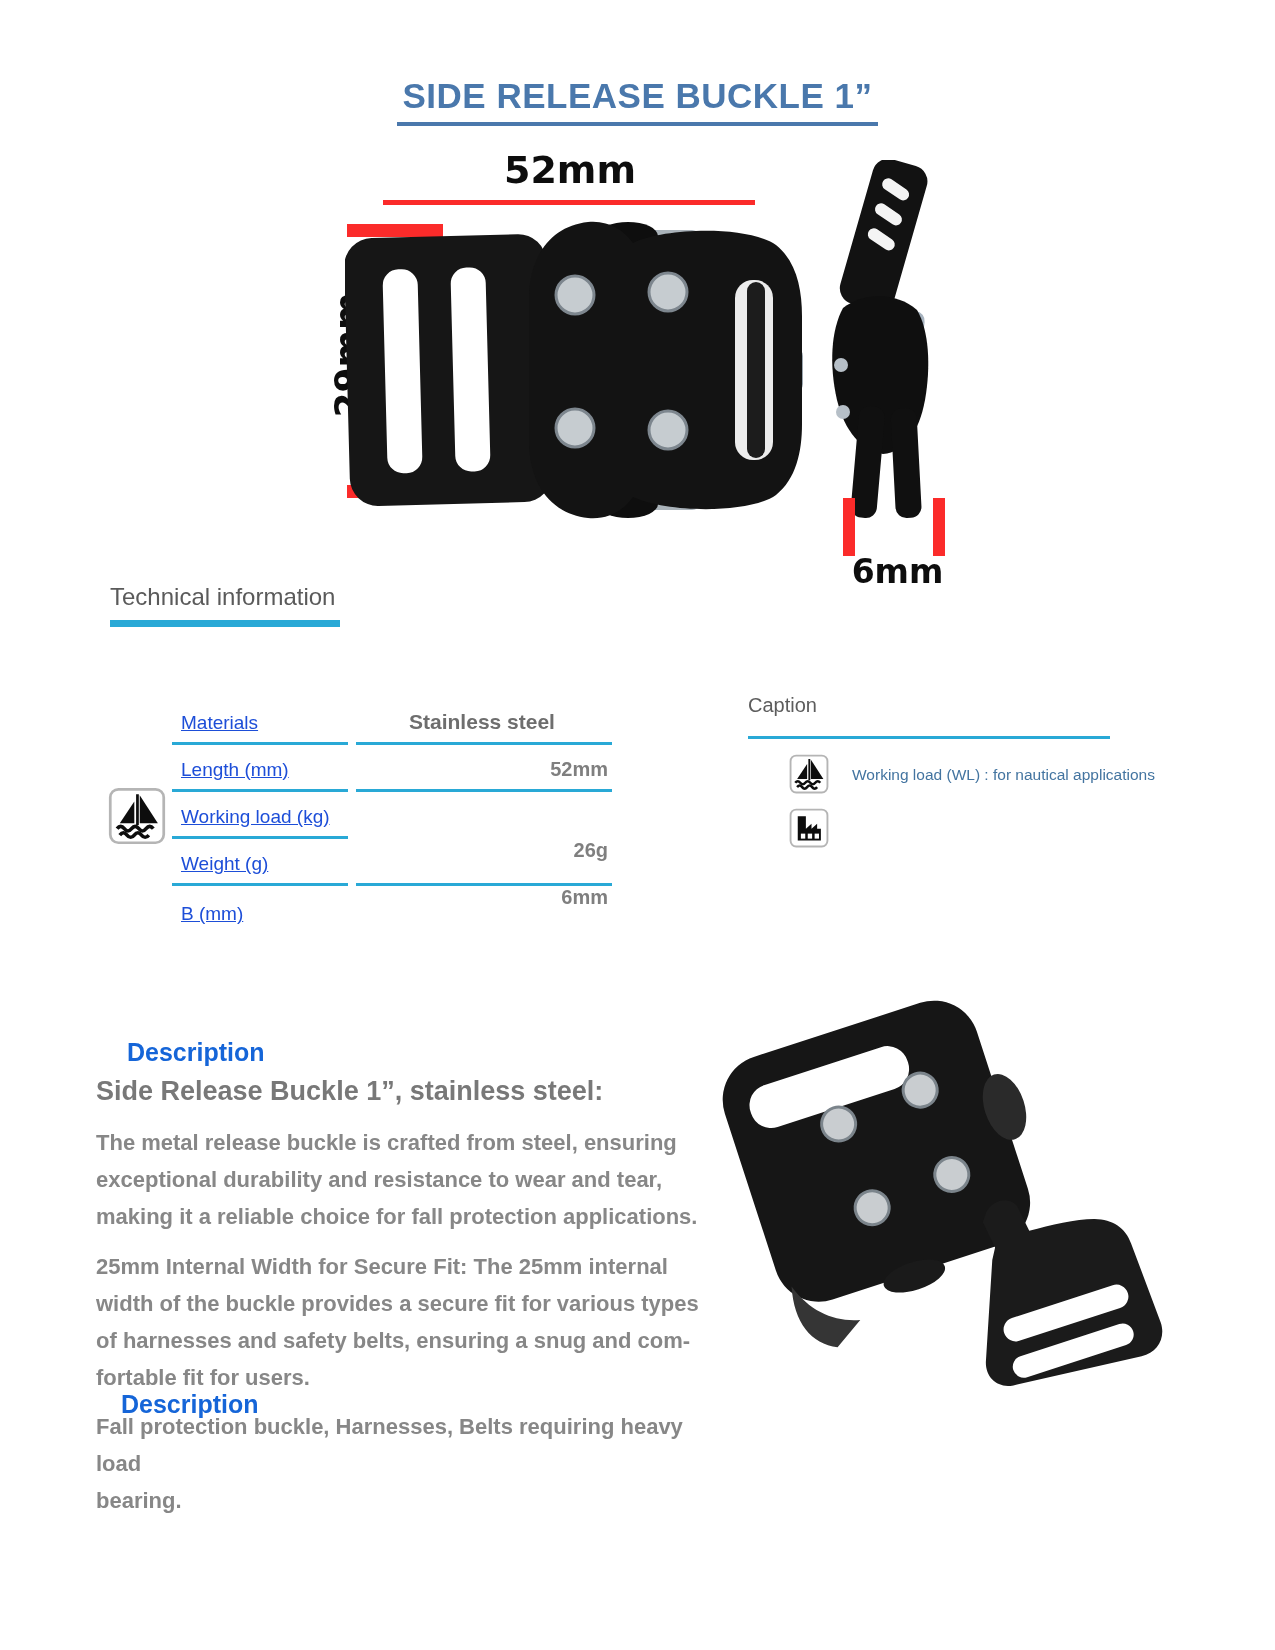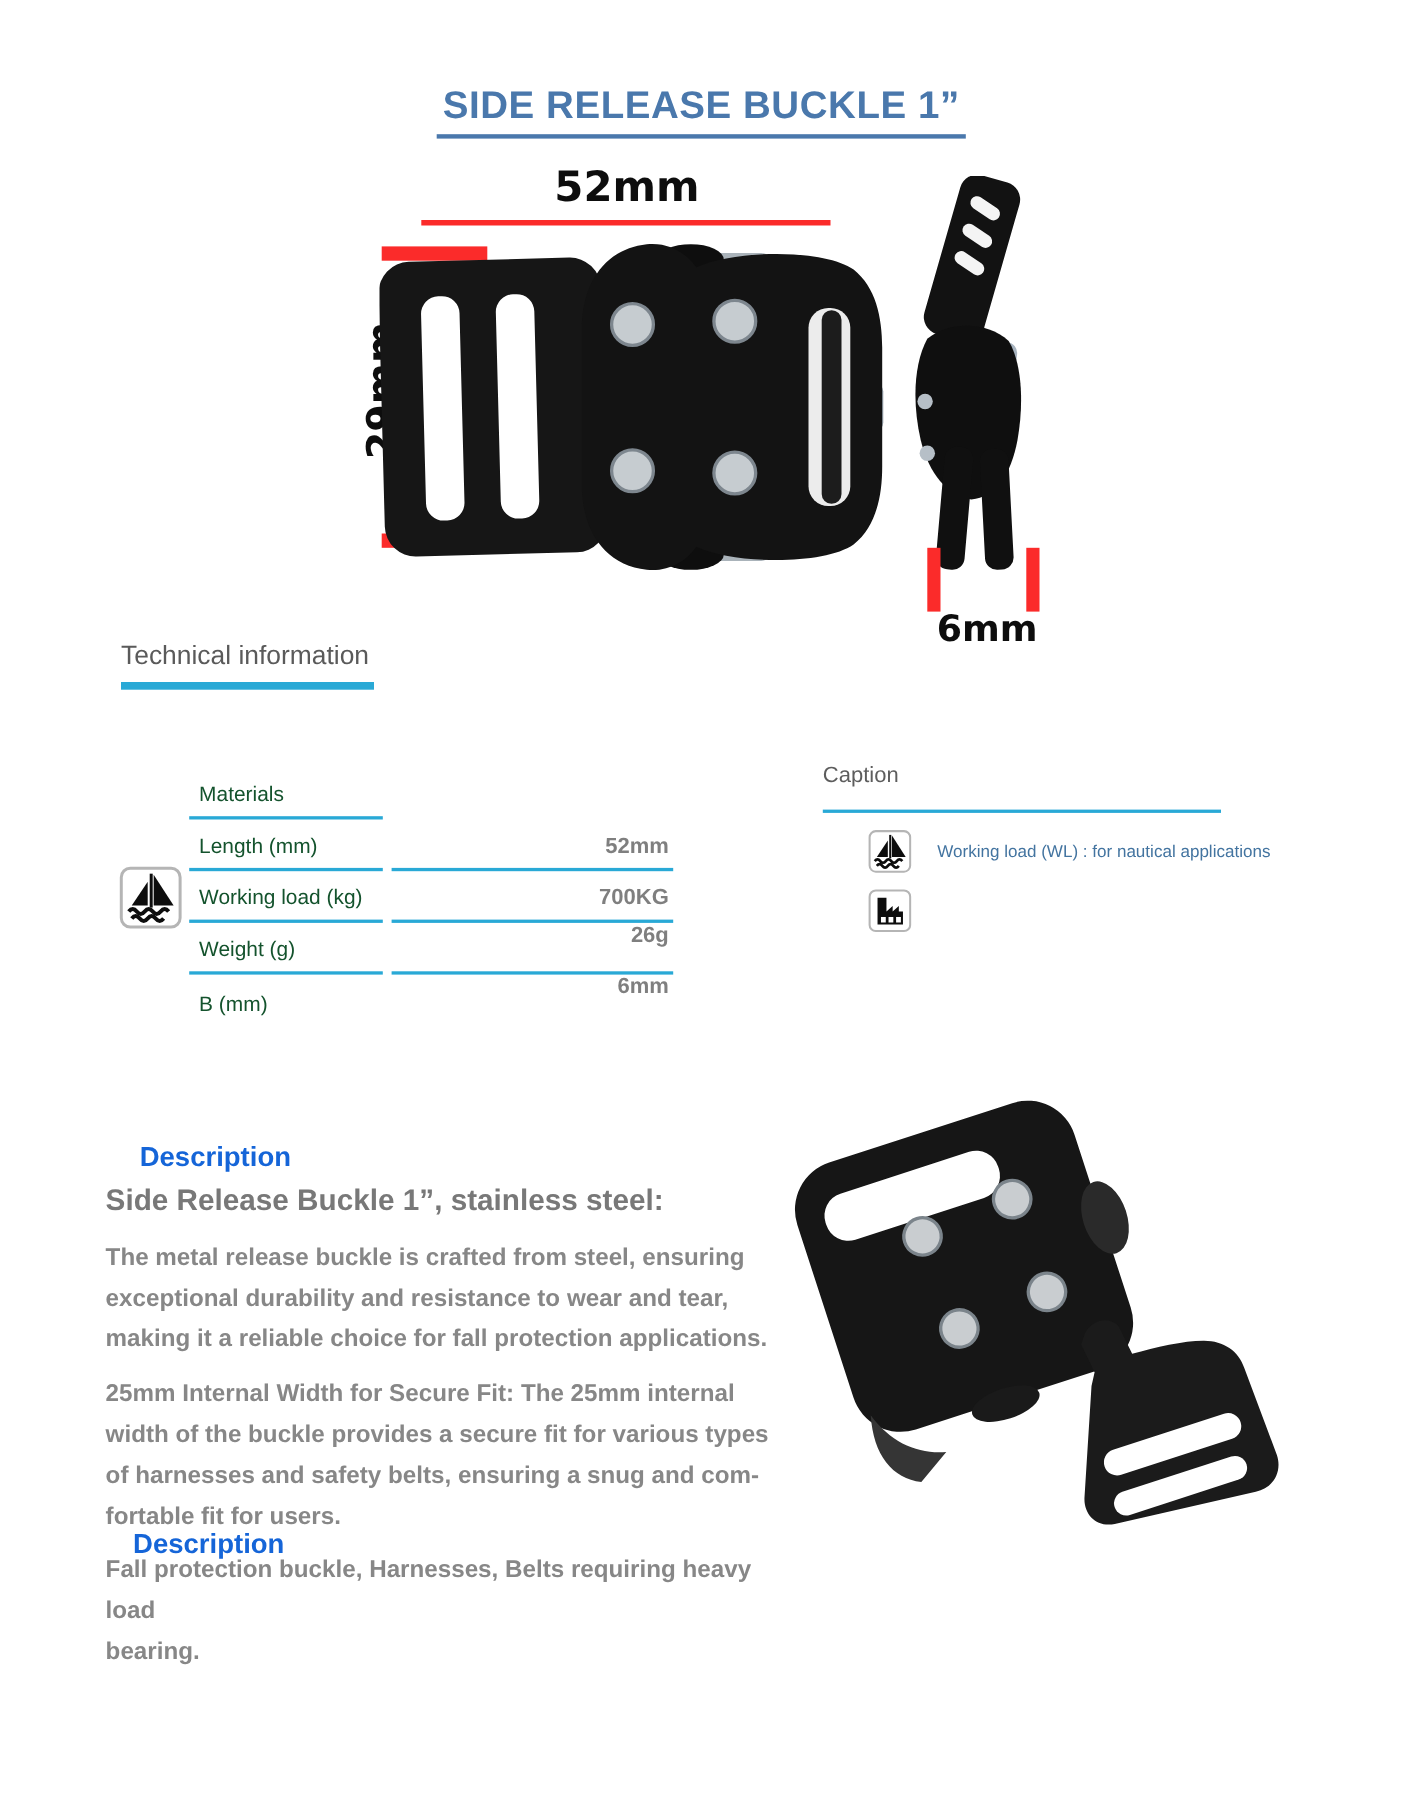--- a/index.html
+++ b/index.html
@@ -32,21 +32,21 @@
   
   .tech-head{position:absolute;left:110px;top:583px;font-size:24px;color:#5a5a5a;}
   .tech-underline{position:absolute;left:110px;top:620px;width:230px;height:7px;background:#29a9d6;}
   .nautical-badge{position:absolute;left:108px;top:787px;}
 
   .spec-table{position:absolute;left:172px;top:695px;width:440px;}
   .t-row{display:flex;gap:8px;height:47px;}
   .t-row.first{height:50px;}
   .t-l,.t-r{box-sizing:border-box;border-bottom:3px solid #29a9d6;display:flex;}
   .t-l{width:176px;padding:0 0 8px 9px;align-items:flex-end;
-       font-size:19px;color:#14532d;}
+       font-size:19px;color:#1d4ed8;text-decoration:underline;}
   .t-r{width:256px;padding:0 4px 8px 0;align-items:flex-end;justify-content:flex-end;
        font-size:20px;font-weight:700;color:#7f7f7f;}
   .t-r.center{justify-content:center;font-size:21px;font-weight:600;color:#6e6e6e;}
   .t-r.raised{align-items:flex-start;padding-top:0;padding-bottom:0;}
   .t-row.last .t-l,.t-row.last .t-r{border-bottom:none;}
 
   
   .caption-head{position:absolute;left:748px;top:694px;font-size:20px;color:#5d5d5d;}
   .caption-line{position:absolute;left:748px;top:736px;width:362px;height:3px;background:#29a9d6;}
   .cap-icon{position:absolute;}
@@ -152,28 +152,28 @@
   <div class="tech-head">Technical information</div>
   <div class="tech-underline"></div>
 
   <svg class="nautical-badge" width="58" height="58" viewBox="0 0 64 64">
       <use href="#icon-boat"></use>
     </svg>
 
   <div class="spec-table">
     <div class="t-row first">
       <div class="t-l">Materials</div>
+      <div class="t-r center">Stainless steel</div>
     </div>
     <div class="t-row">
       <div class="t-l">Length (mm)</div>
       <div class="t-r">52mm</div>
     </div>
     <div class="t-row">
       <div class="t-l">Working load (kg)</div>
-      <div class="t-r">700KG</div>
     </div>
     <div class="t-row">
       <div class="t-l">Weight (g)</div>
       <div class="t-r raised">26g</div>
     </div>
     <div class="t-row last">
       <div class="t-l">B (mm)</div>
       <div class="t-r raised">6mm</div>
     </div>
   </div>

